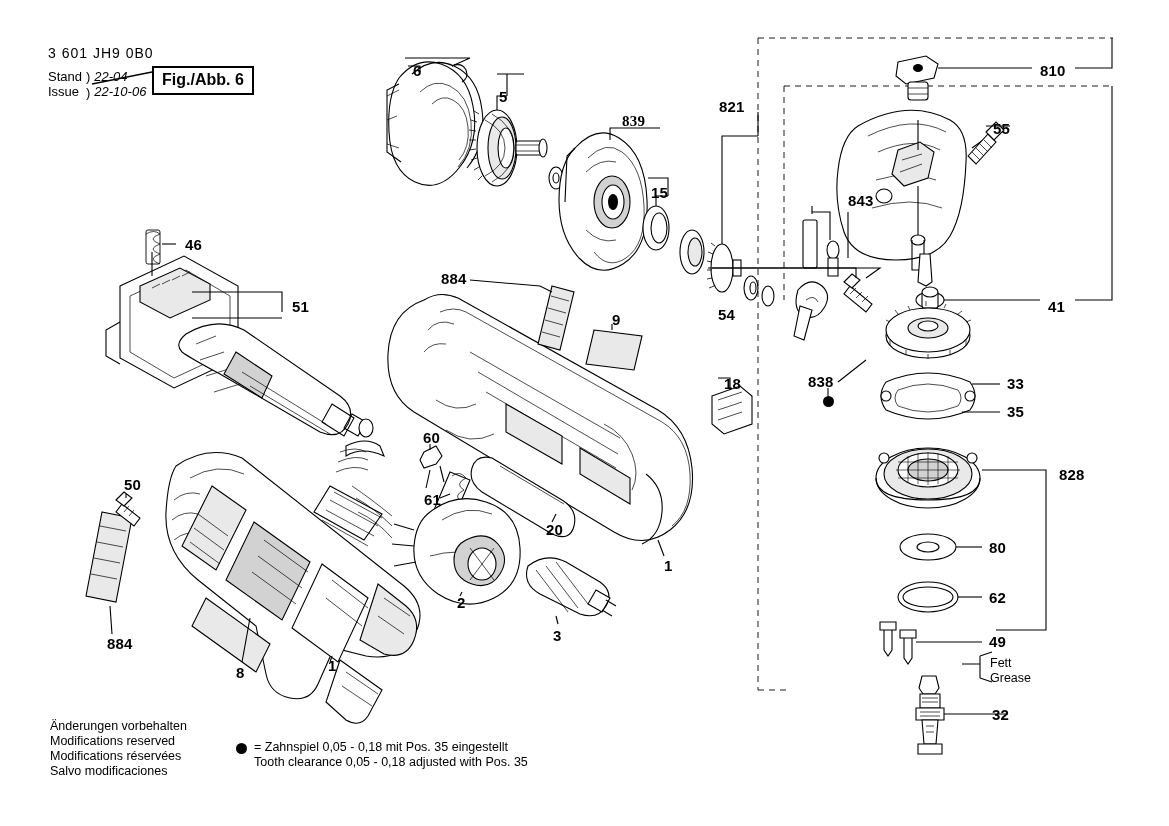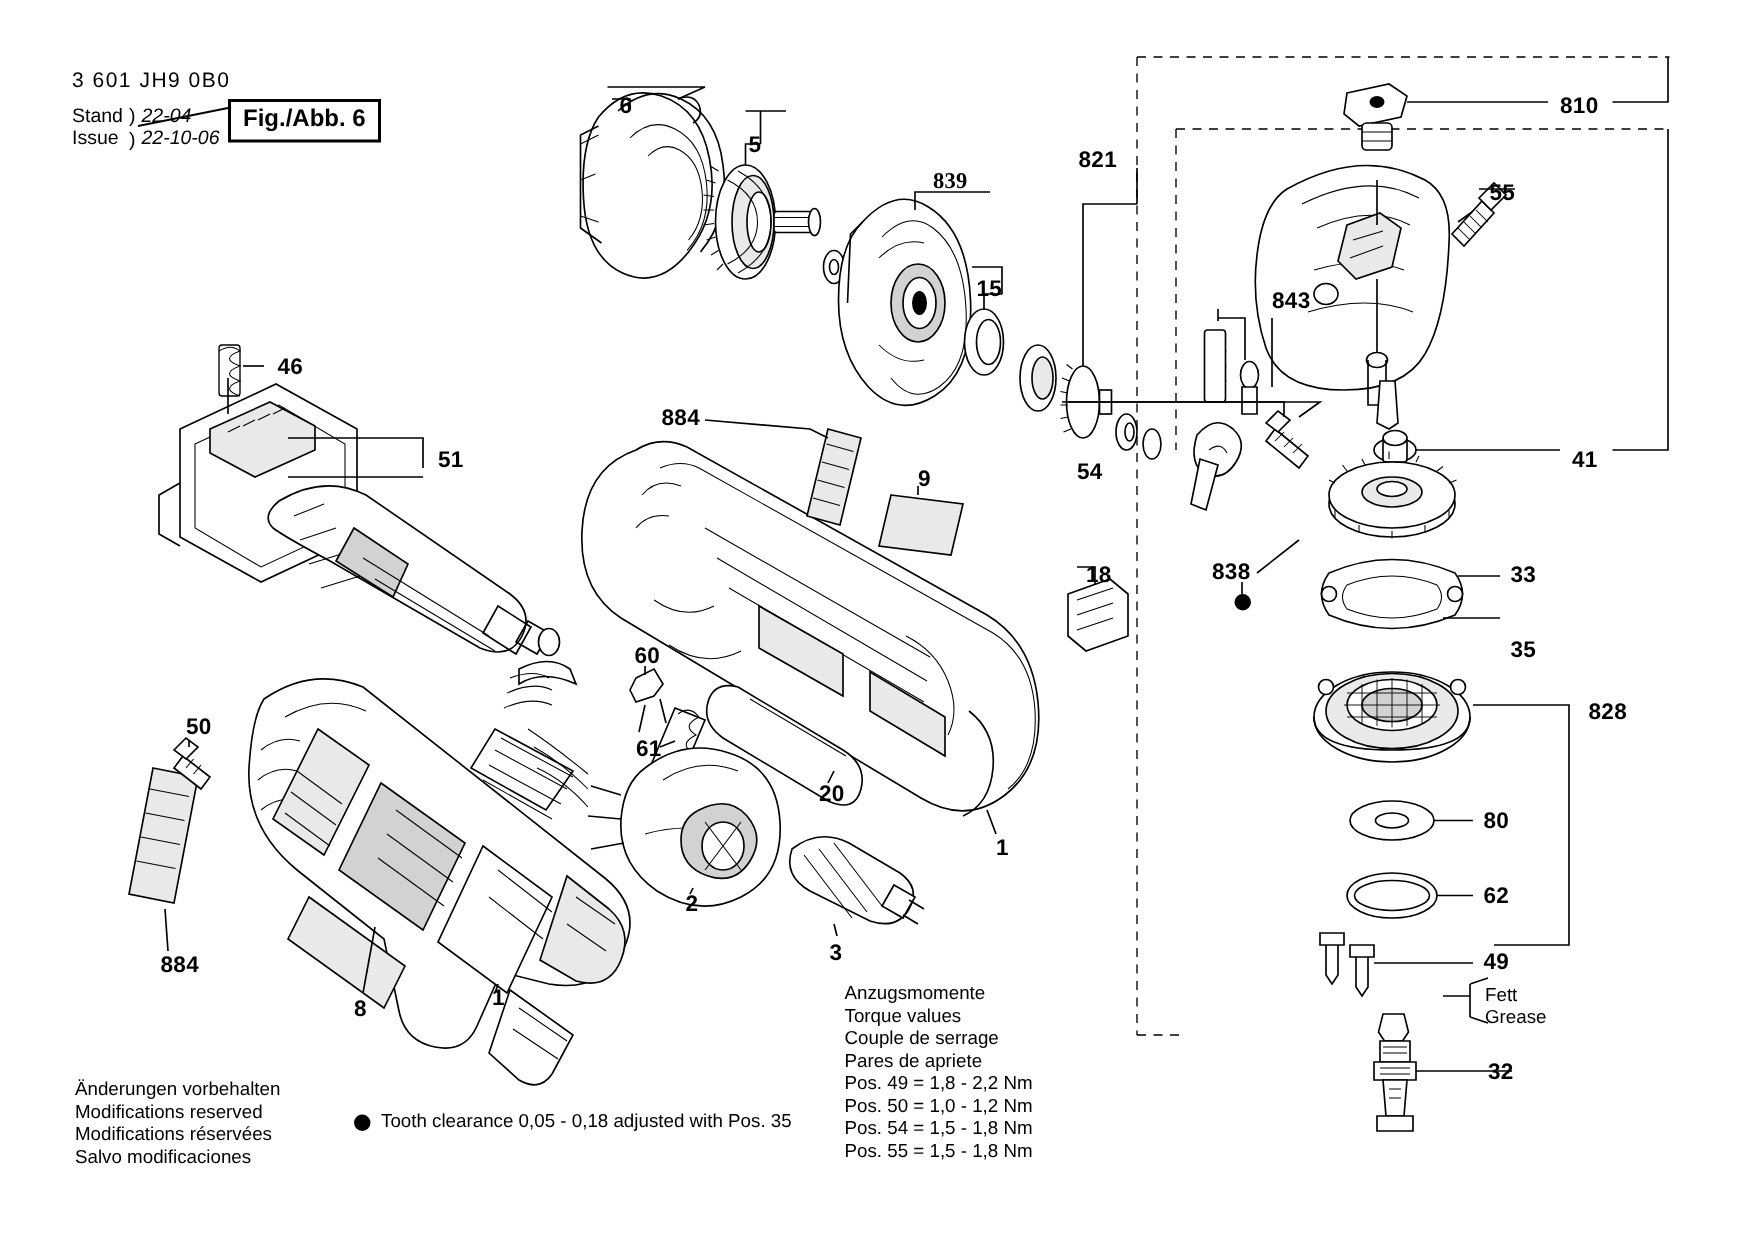--- a/index.html
+++ b/index.html
@@ -451,21 +451,21 @@
   <div class="abs lbl" style="left:808px; top:192px;margin-left:40px;">843</div>
   <div class="abs lbl" style="left:185px; top:236px;">46</div>
   <div class="abs lbl" style="left:718px; top:264px;margin-top:42px;">54</div>
   <div class="abs lbl" style="left:441px; top:270px;">884</div>
   <div class="abs lbl" style="left:292px; top:298px;">51</div>
   <div class="abs lbl" style="left:1048px; top:298px;">41</div>
   <div class="abs lbl" style="left:612px; top:311px;">9</div>
   <div class="abs lbl" style="left:808px; top:373px;">838</div>
   <div class="abs lbl" style="left:724px; top:375px;">18</div>
   <div class="abs lbl" style="left:1007px; top:375px;">33</div>
-  <div class="abs lbl" style="left:1007px; top:425px;text-align:right;">35</div>
+  <div class="abs lbl" style="left:1007px; top:403px;text-align:right;">35</div>
   <div class="abs lbl" style="left:423px; top:429px;">60</div>
   <div class="abs lbl" style="left:424px; top:491px;">61</div>
   <div class="abs lbl" style="left:124px; top:476px;">50</div>
   <div class="abs lbl" style="left:1059px; top:466px;">828</div>
   <div class="abs lbl" style="left:546px; top:521px;">20</div>
   <div class="abs lbl" style="left:989px; top:539px;">80</div>
   <div class="abs lbl" style="left:664px; top:557px;">1</div>
   <div class="abs lbl" style="left:989px; top:589px;">62</div>
   <div class="abs lbl" style="left:457px; top:594px;">2</div>
   <div class="abs lbl" style="left:553px; top:627px;">3</div>
@@ -475,34 +475,25 @@
   <div class="abs lbl" style="left:328px; top:657px;">1</div>
   <div class="abs lbl" style="left:992px; top:706px;text-align:right;">32</div>
 
   <div class="abs dot" style="left:823px; top:396px;"></div>
 
   <div class="abs small" style="left:990px; top:656px;">
     <div>Fett</div>
     <div>Grease</div>
   </div>
 
-  <div class="abs small note-block" style="left:563px; top:655px;">
-    <div>Anzugsmomente</div>
-    <div>Torque values</div>
-    <div>Couple de serrage</div>
-    <div>Pares de apriete</div>
-    <div>Pos.  49 = 1,8 - 2,2 Nm</div>
-    <div>Pos.  50 = 1,0 - 1,2 Nm</div>
-    <div>Pos.  54 = 1,5 - 1,8 Nm</div>
-    <div>Pos.  55 = 1,5 - 1,8 Nm</div>
-  </div>
 
   <div class="abs" style="left:236px; top:740px; display:flex; align-items:flex-start;">
     <div class="dot" style="position:relative; top:3px; margin-right:7px;"></div>
     <div class="small note-block">
+      <div>= Zahnspiel 0,05 - 0,18 mit Pos. 35 eingestellt</div>
       <div>Tooth clearance 0,05 - 0,18 adjusted with Pos. 35</div>
     </div>
   </div>
 
   <div class="abs small note-block" style="left:50px; top:719px;">
     <div>Änderungen vorbehalten</div>
     <div>Modifications reserved</div>
     <div>Modifications réservées</div>
     <div>Salvo modificaciones</div>
   </div>

